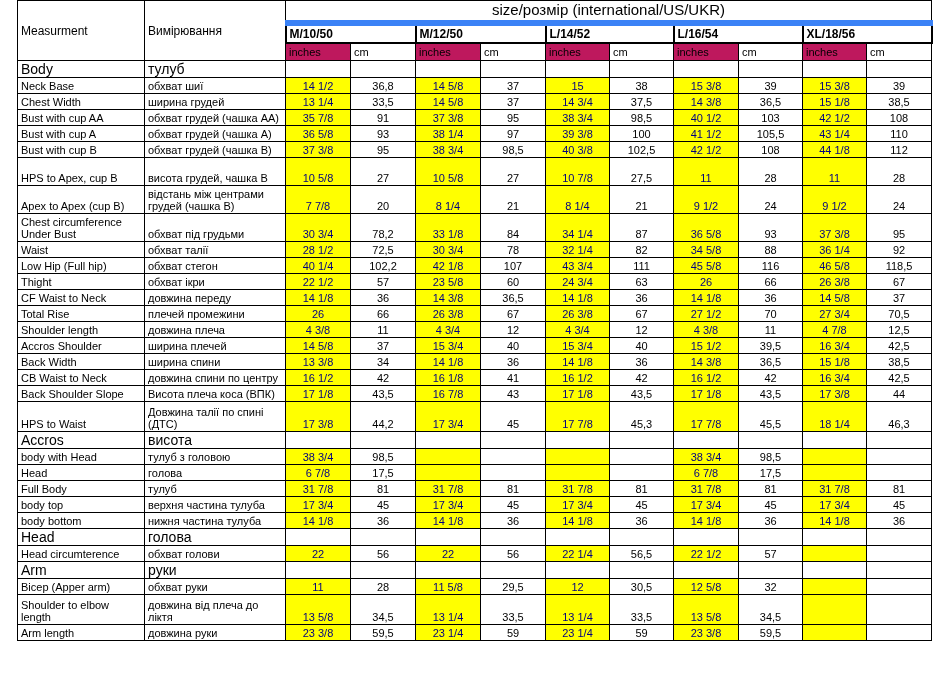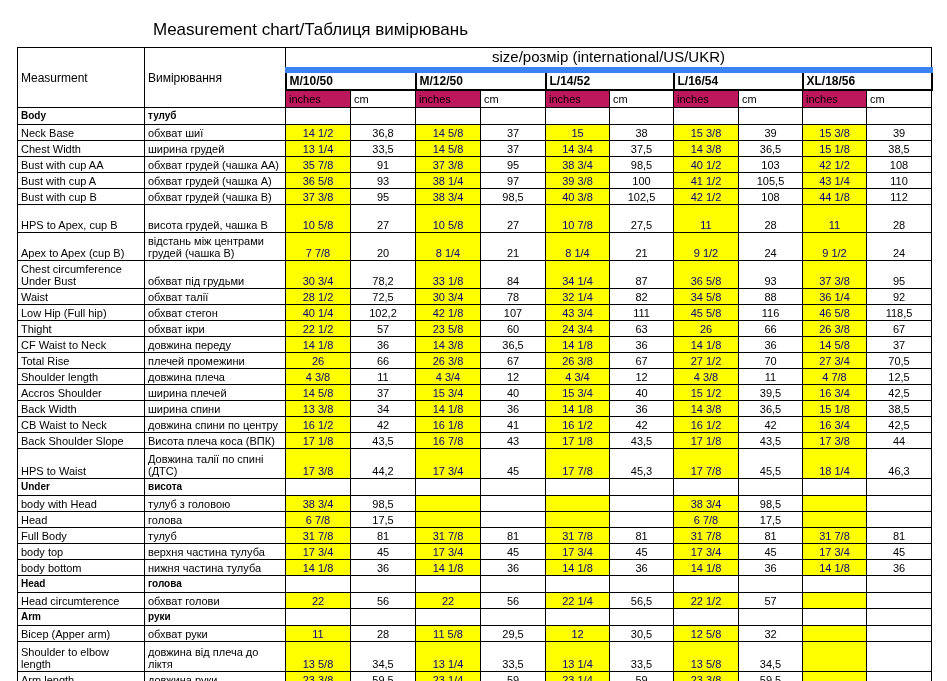--- a/index.html
+++ b/index.html
@@ -20,29 +20,28 @@
   thead th { vertical-align: middle; }
   .lblhead { font-size: 12px; }
   .sizegroup { font-size: 15px; height: 22px; border-bottom: 6px solid #3b82f6; text-align: center; }
   .sizeName { font-size: 12px; font-weight: 700; height: 20px; border: 2px solid #000; }
   .unit { height: 18px; }
   .unit.in { background: #be185d; }
   tbody td { height: 16px; }
   tr.tall td { height: 28px; margin-left: 8px; }
   tr.xtall td { height: 30px; }
   tr.section td { height: 17px; }
-  tr.section .lbl { font-weight: 700; font-size: 10px; line-height: 14px; }
+  tr.section .lbl { font-weight: 400; font-size: 14px; line-height: 14px; }
   .val { text-align: center; }
   .val.in { background: #FFFF00; color: #000080; }
 </style>
 </head>
 <body>
 
 <div class="page">
-  <div class="title">Measurement chart/Таблиця вимірювань</div>
 
   <table>
     <colgroup>
       <col style="width:127px">
       <col style="width:141px">
       <col style="width:65px">
         <col style="width:65px">
       <col style="width:65px">
         <col style="width:65px">
       <col style="width:64px">
@@ -353,21 +352,21 @@
           <td class="val in">17 3/4</td>
           <td class="val cm">45</td>
           <td class="val in">17 7/8</td>
           <td class="val cm">45,3</td>
           <td class="val in">17 7/8</td>
           <td class="val cm">45,5</td>
           <td class="val in">18 1/4</td>
           <td class="val cm">46,3</td>
         </tr>
         <tr class="section">
-          <td class="lbl">Under</td>
+          <td class="lbl">Accros</td>
           <td class="lbl">висота</td>
           <td class="val"></td>
           <td class="val"></td>
           <td class="val"></td>
           <td class="val"></td>
           <td class="val"></td>
           <td class="val"></td>
           <td class="val"></td>
           <td class="val"></td>
           <td class="val"></td>

